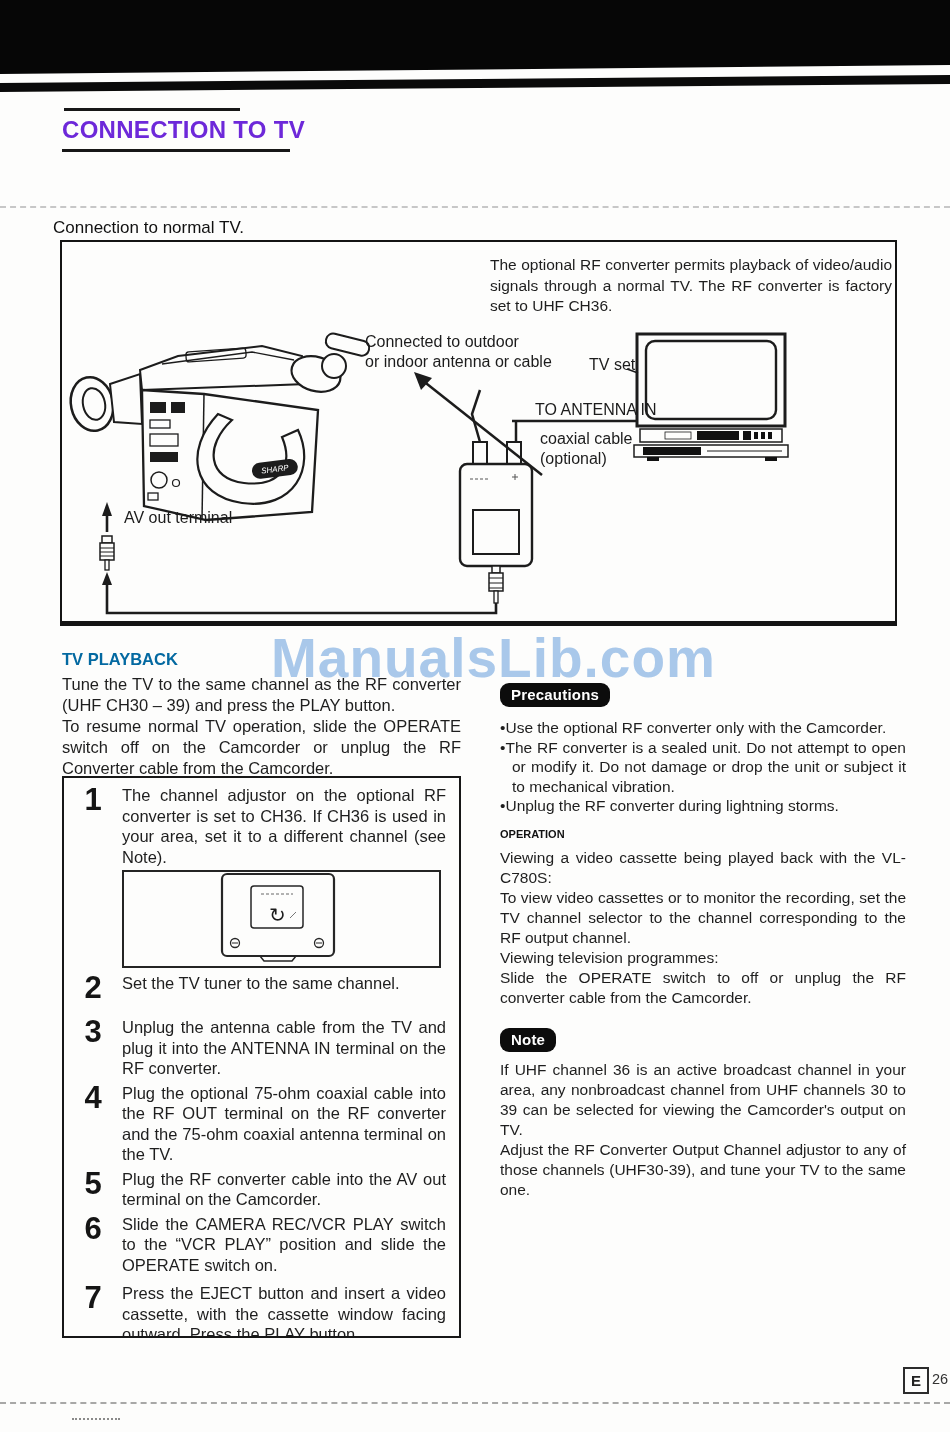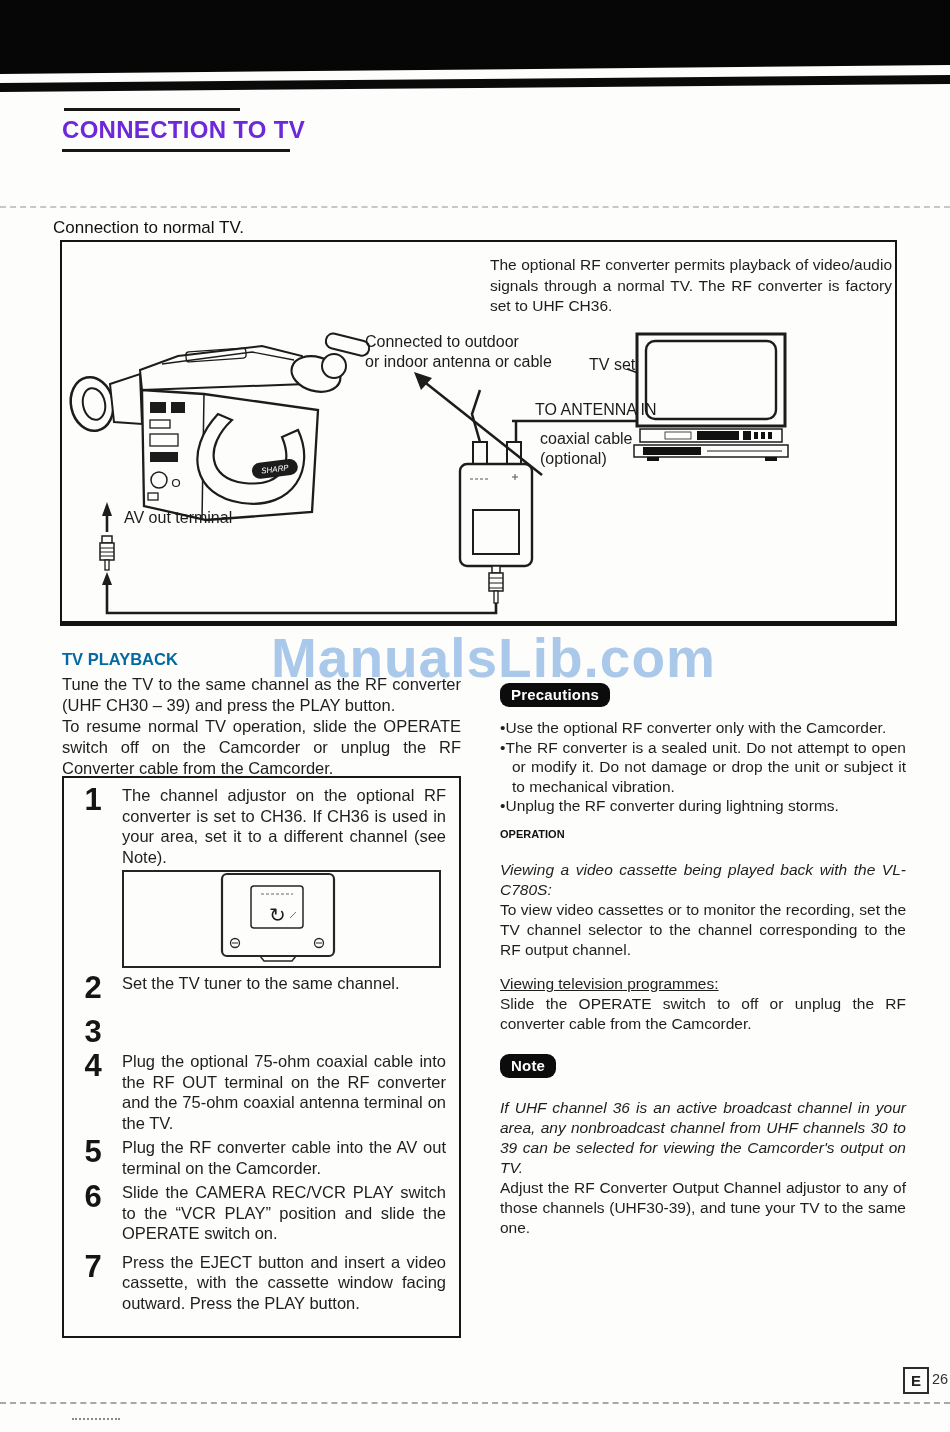--- a/index.html
+++ b/index.html
@@ -39,21 +39,21 @@
   .step-figure{margin:0 10px 5px 58px;border:2px solid #242424;height:94px;background:#fdfdfc;}
   
   .right-col{position:absolute;left:500px;top:683px;width:406px;z-index:2;}
   .black-label{display:inline-block;background:#0c0c0c;color:#ffffff;font-weight:bold;
     font-size:15px;padding:3px 11px 4px;letter-spacing:.2px;border-radius:9px;}
   .prec-list{margin:11px 0 12px;padding:0;list-style:none;}
   .prec-list li{font-size:15.5px;line-height:19.5px;text-align:justify;padding-left:12px;text-indent:-12px;margin:0;}
   .prec-list li::before{content:"\2022 ";}
   .op-heading{margin-top:4px;font-size:11px;font-weight:bold;color:#111;}
   .r-para{font-size:15.5px;line-height:20px;text-align:justify;margin:0;}
-  .mt8{margin-top:20px;font-style:italic;} .mt14{margin-top:14px;text-decoration:underline;} .mt20{margin-top:20px;}
+  .mt8{margin-top:8px;} .mt14{} .mt20{margin-top:20px;}
   
   .page-letter-box{position:absolute;left:903px;top:1367px;width:22px;height:23px;border:2px solid #2c2c2c;
     display:flex;align-items:center;justify-content:center;font-size:15px;font-weight:bold;color:#222;z-index:2;}
   .page-num{position:absolute;left:932px;top:1371px;font-size:14.5px;color:#333;z-index:2;}
   .scan-dash2{position:absolute;left:0;top:1402px;width:950px;border-top:2px dashed #939393;opacity:.8;}
   .scan-dots{position:absolute;left:72px;top:1418px;width:48px;border-top:2px dotted #8a8a8a;}
 </style>
 </head>
 <body>
 
@@ -201,20 +201,21 @@
         <path d="M192 71 L198 71" fill="none" stroke-width="1"></path>
         <path d="M136 84 L140 89 L168 89 L172 84" fill="none" stroke-width="1.5"></path>
       </svg>
     </div>
     <div class="step mb14">
       <div class="step-num">2</div>
       <div class="step-text">Set the TV tuner to the same channel.</div>
     </div>
     <div class="step">
       <div class="step-num">3</div>
+      <div class="step-text">Unplug the antenna cable from the TV and plug it into the ANTENNA IN terminal on the RF converter.</div>
     </div>
     <div class="step">
       <div class="step-num">4</div>
       <div class="step-text">Plug the optional 75-ohm coaxial cable into the RF OUT terminal on the RF converter and the 75-ohm coaxial antenna terminal on the TV.</div>
     </div>
     <div class="step">
       <div class="step-num">5</div>
       <div class="step-text">Plug the RF converter cable into the AV out terminal on the Camcorder.</div>
     </div>
     <div class="step mb8">

